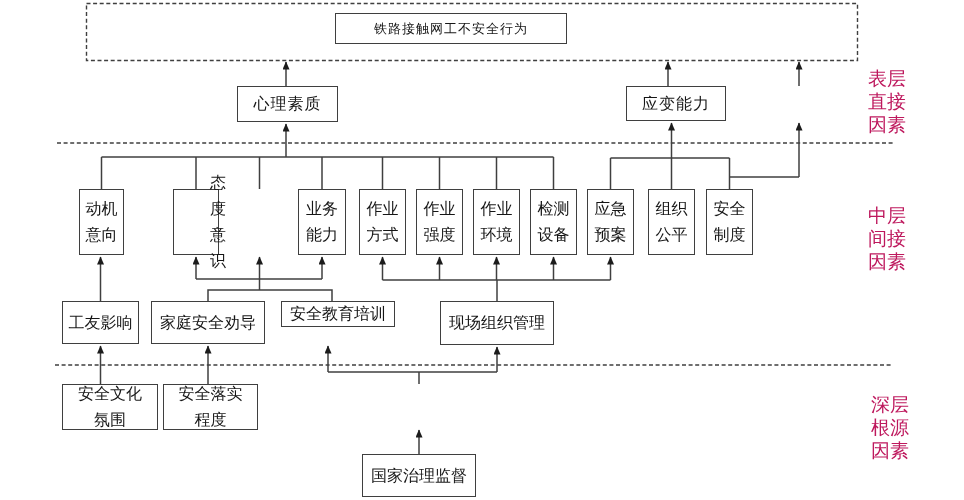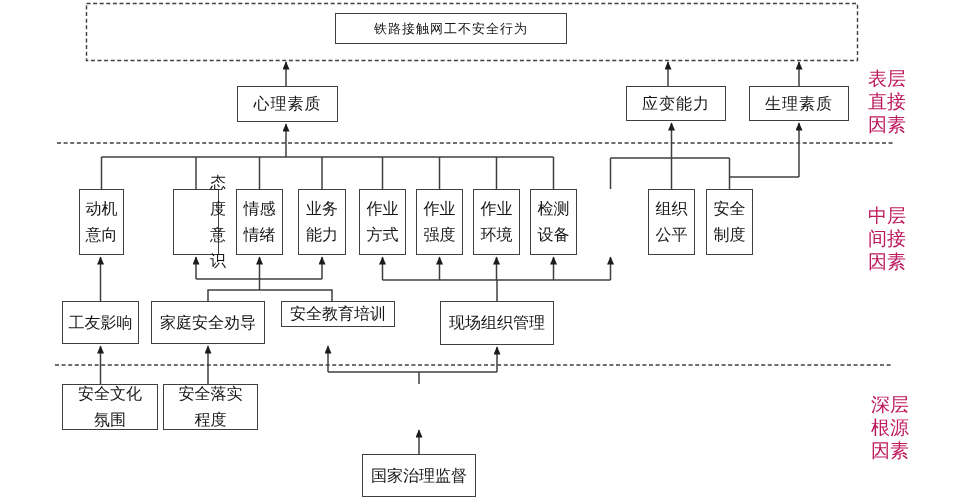--- a/index.html
+++ b/index.html
@@ -68,37 +68,36 @@
       <path d="M610.5,280 L610.5,257" fill="none" stroke="#3f3f3f" stroke-width="1.5" marker-end="url(#arrow-up)"></path>
       <path d="M100.5,384 L100.5,346" fill="none" stroke="#3f3f3f" stroke-width="1.5" marker-end="url(#arrow-up)"></path>
       <path d="M208,384 L208,346" fill="none" stroke="#3f3f3f" stroke-width="1.5" marker-end="url(#arrow-up)"></path>
       <path d="M328,372 L328,346" fill="none" stroke="#3f3f3f" stroke-width="1.5" marker-end="url(#arrow-up)"></path>
       <path d="M497,372 L497,347" fill="none" stroke="#3f3f3f" stroke-width="1.5" marker-end="url(#arrow-up)"></path>
       <path d="M419,454 L419,430" fill="none" stroke="#3f3f3f" stroke-width="1.5" marker-end="url(#arrow-up)"></path>
     </svg>
 <div class="node" style="left: 335px; top: 13px; width: 232px; height: 31px; font-size: 13px; letter-spacing: 1px;">铁路接触网工不安全行为</div>
     <div class="node" style="left: 237px; top: 86px; width: 101px; height: 36px; letter-spacing: 1px;">心理素质</div>
     <div class="node" style="left: 626px; top: 86px; width: 100px; height: 35px; letter-spacing: 1px;">应变能力</div>
-    <div class="node" style="left: 749px; top: 86px; width: 100px; height: 35px; letter-spacing: 1px;">生理素质</div>
     <div class="node" style="left: 79px; top: 189px; width: 45px; height: 66px;">动机
 意向</div>
     <div class="node" style="left: 173px; top: 189px; width: 46px; height: 66px; padding-left: 44px;">态度
 意识</div>
-    <div class="node" style="left: 236px; top: 189px; width: 47px; height: 66px;">情感
-情绪</div>
     <div class="node" style="left: 298px; top: 189px; width: 48px; height: 66px;">业务
 能力</div>
     <div class="node" style="left: 359px; top: 189px; width: 47px; height: 66px;">作业
 方式</div>
     <div class="node" style="left: 416px; top: 189px; width: 47px; height: 66px;">作业
 强度</div>
     <div class="node" style="left: 473px; top: 189px; width: 47px; height: 66px;">作业
 环境</div>
     <div class="node" style="left: 530px; top: 189px; width: 47px; height: 66px;">检测
 设备</div>
+    <div class="node" style="left: 587px; top: 189px; width: 47px; height: 66px;">应急
+预案</div>
     <div class="node" style="left: 648px; top: 189px; width: 47px; height: 66px;">组织
 公平</div>
     <div class="node" style="left: 706px; top: 189px; width: 47px; height: 66px;">安全
 制度</div>
     <div class="node" style="left: 62px; top: 301px; width: 77px; height: 43px;">工友影响</div>
     <div class="node" style="left: 151px; top: 301px; width: 114px; height: 43px;">家庭安全劝导</div>
     <div class="node" style="left: 281px; top: 301px; width: 114px; height: 26px;">安全教育培训</div>
     <div class="node" style="left: 440px; top: 301px; width: 114px; height: 44px;">现场组织管理</div>
     <div class="node" style="left: 62px; top: 384px; width: 96px; height: 46px;">安全文化
 氛围</div>

